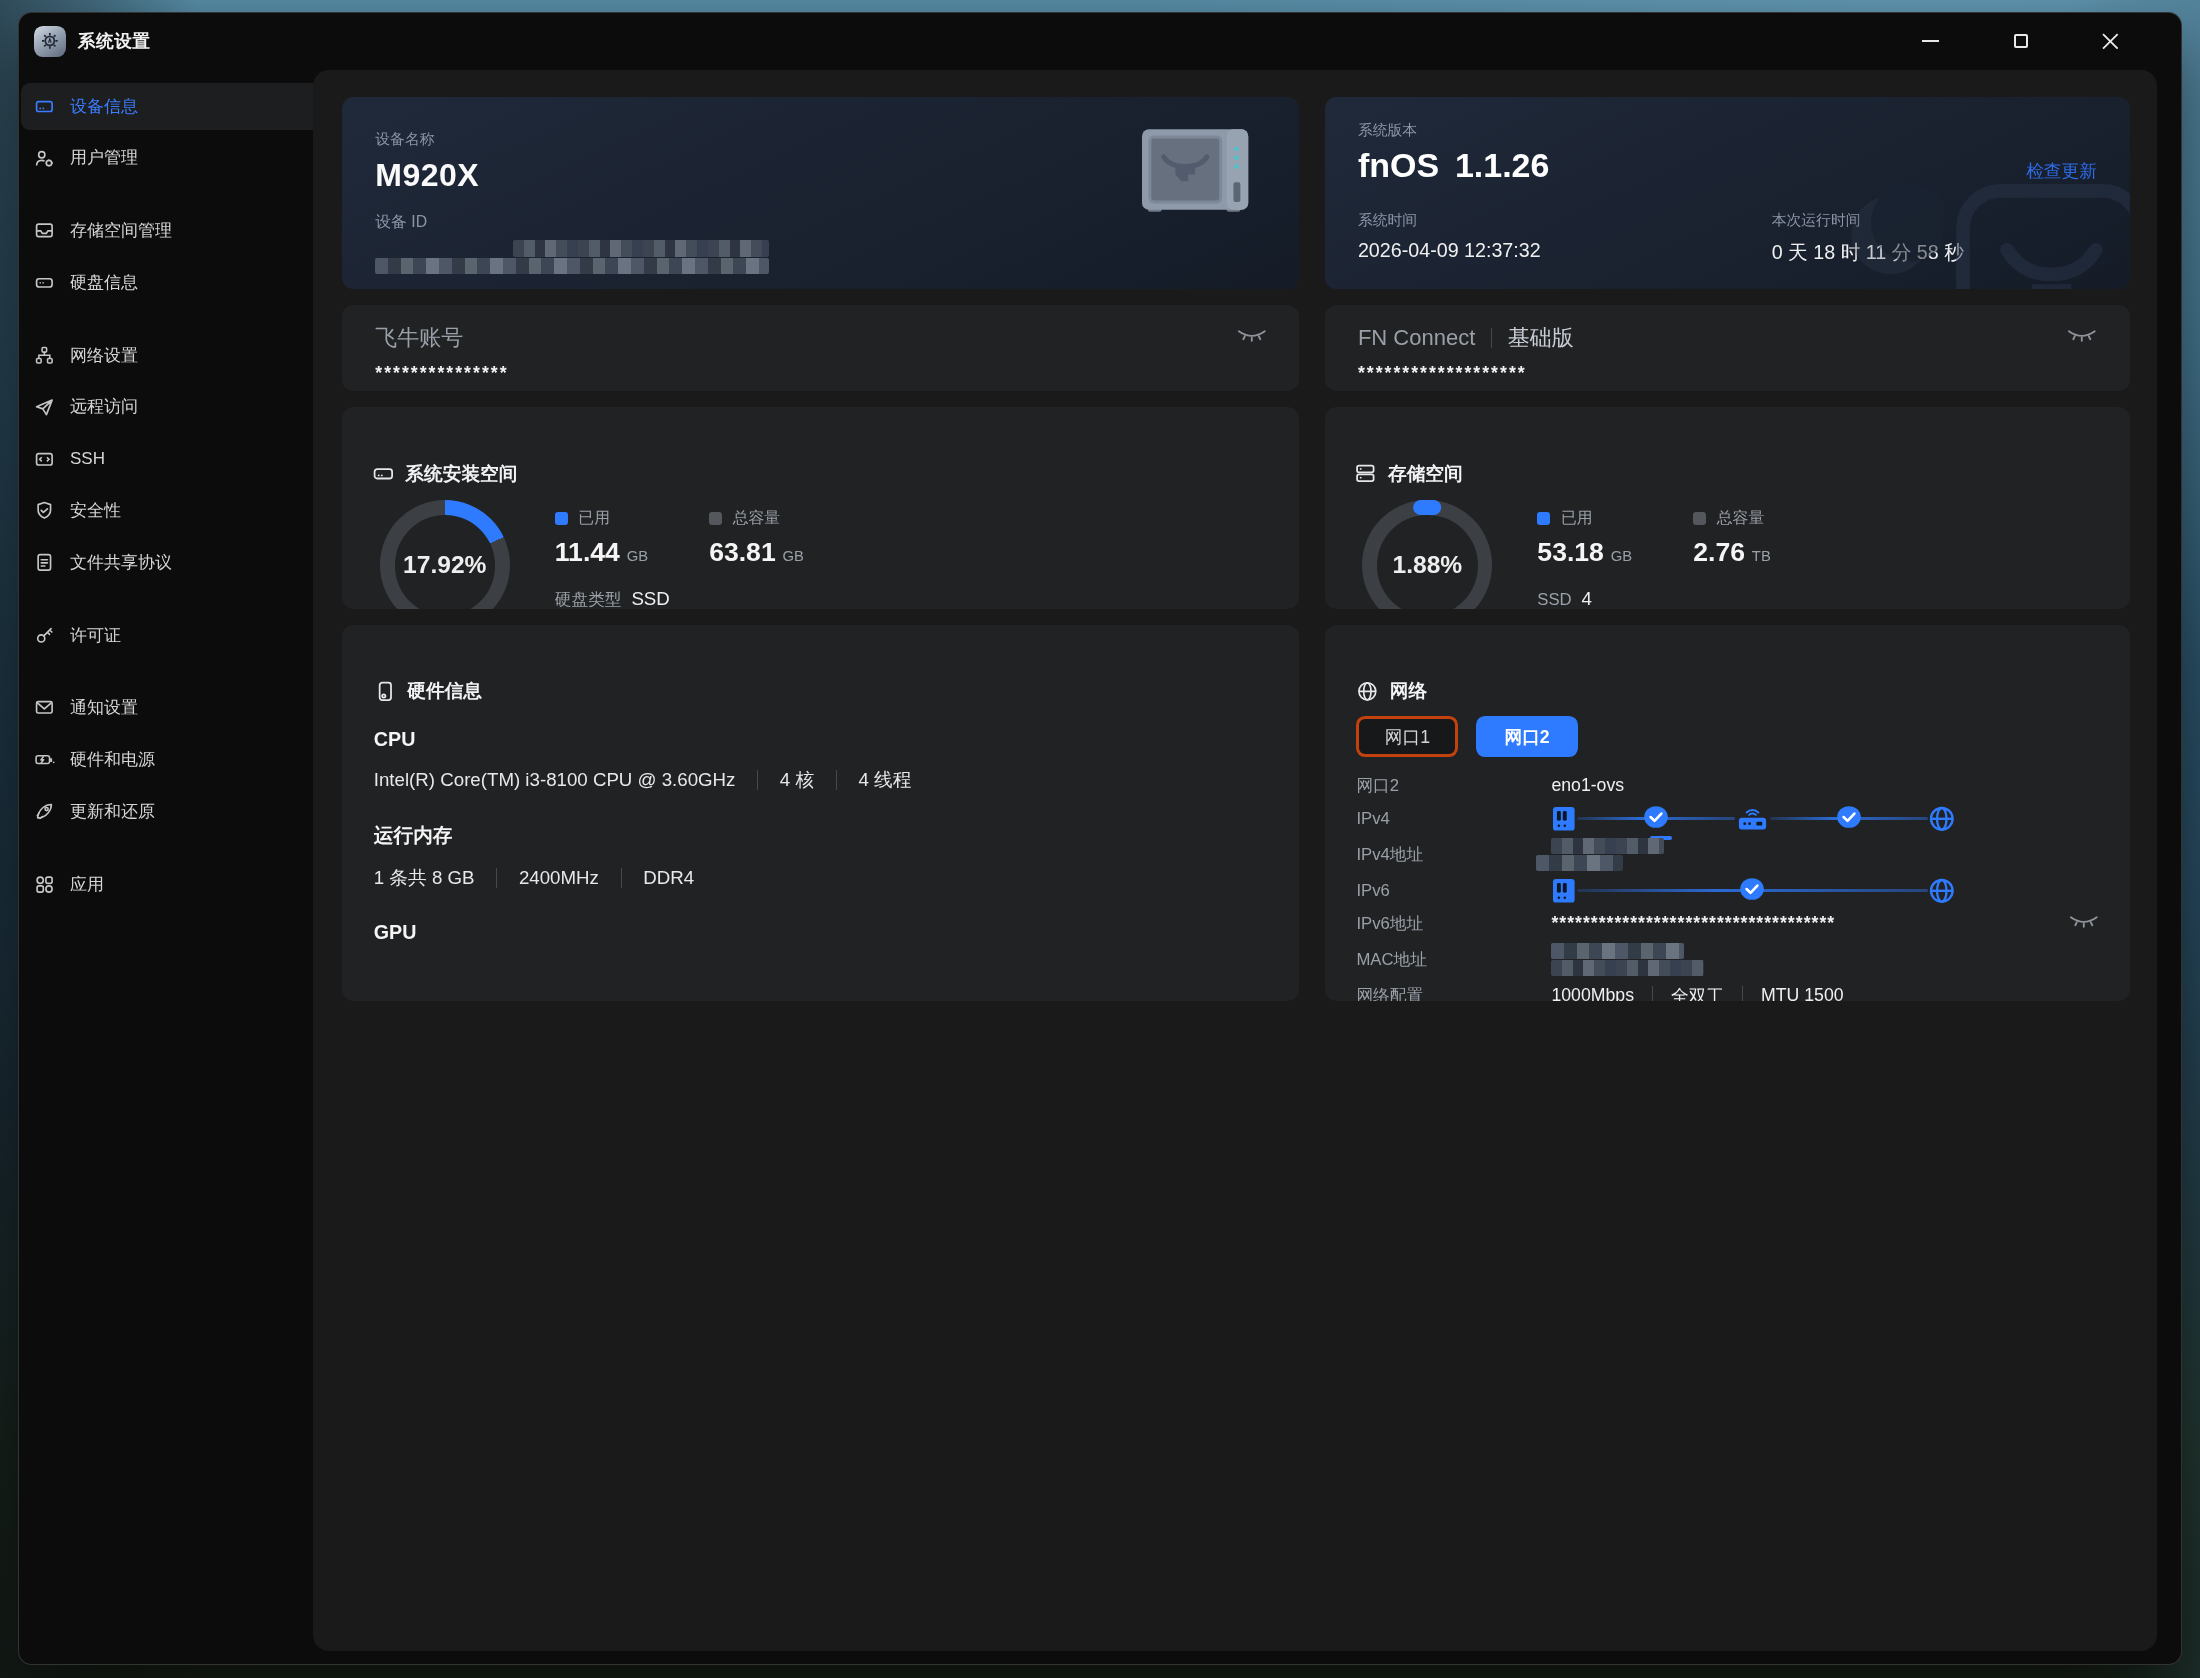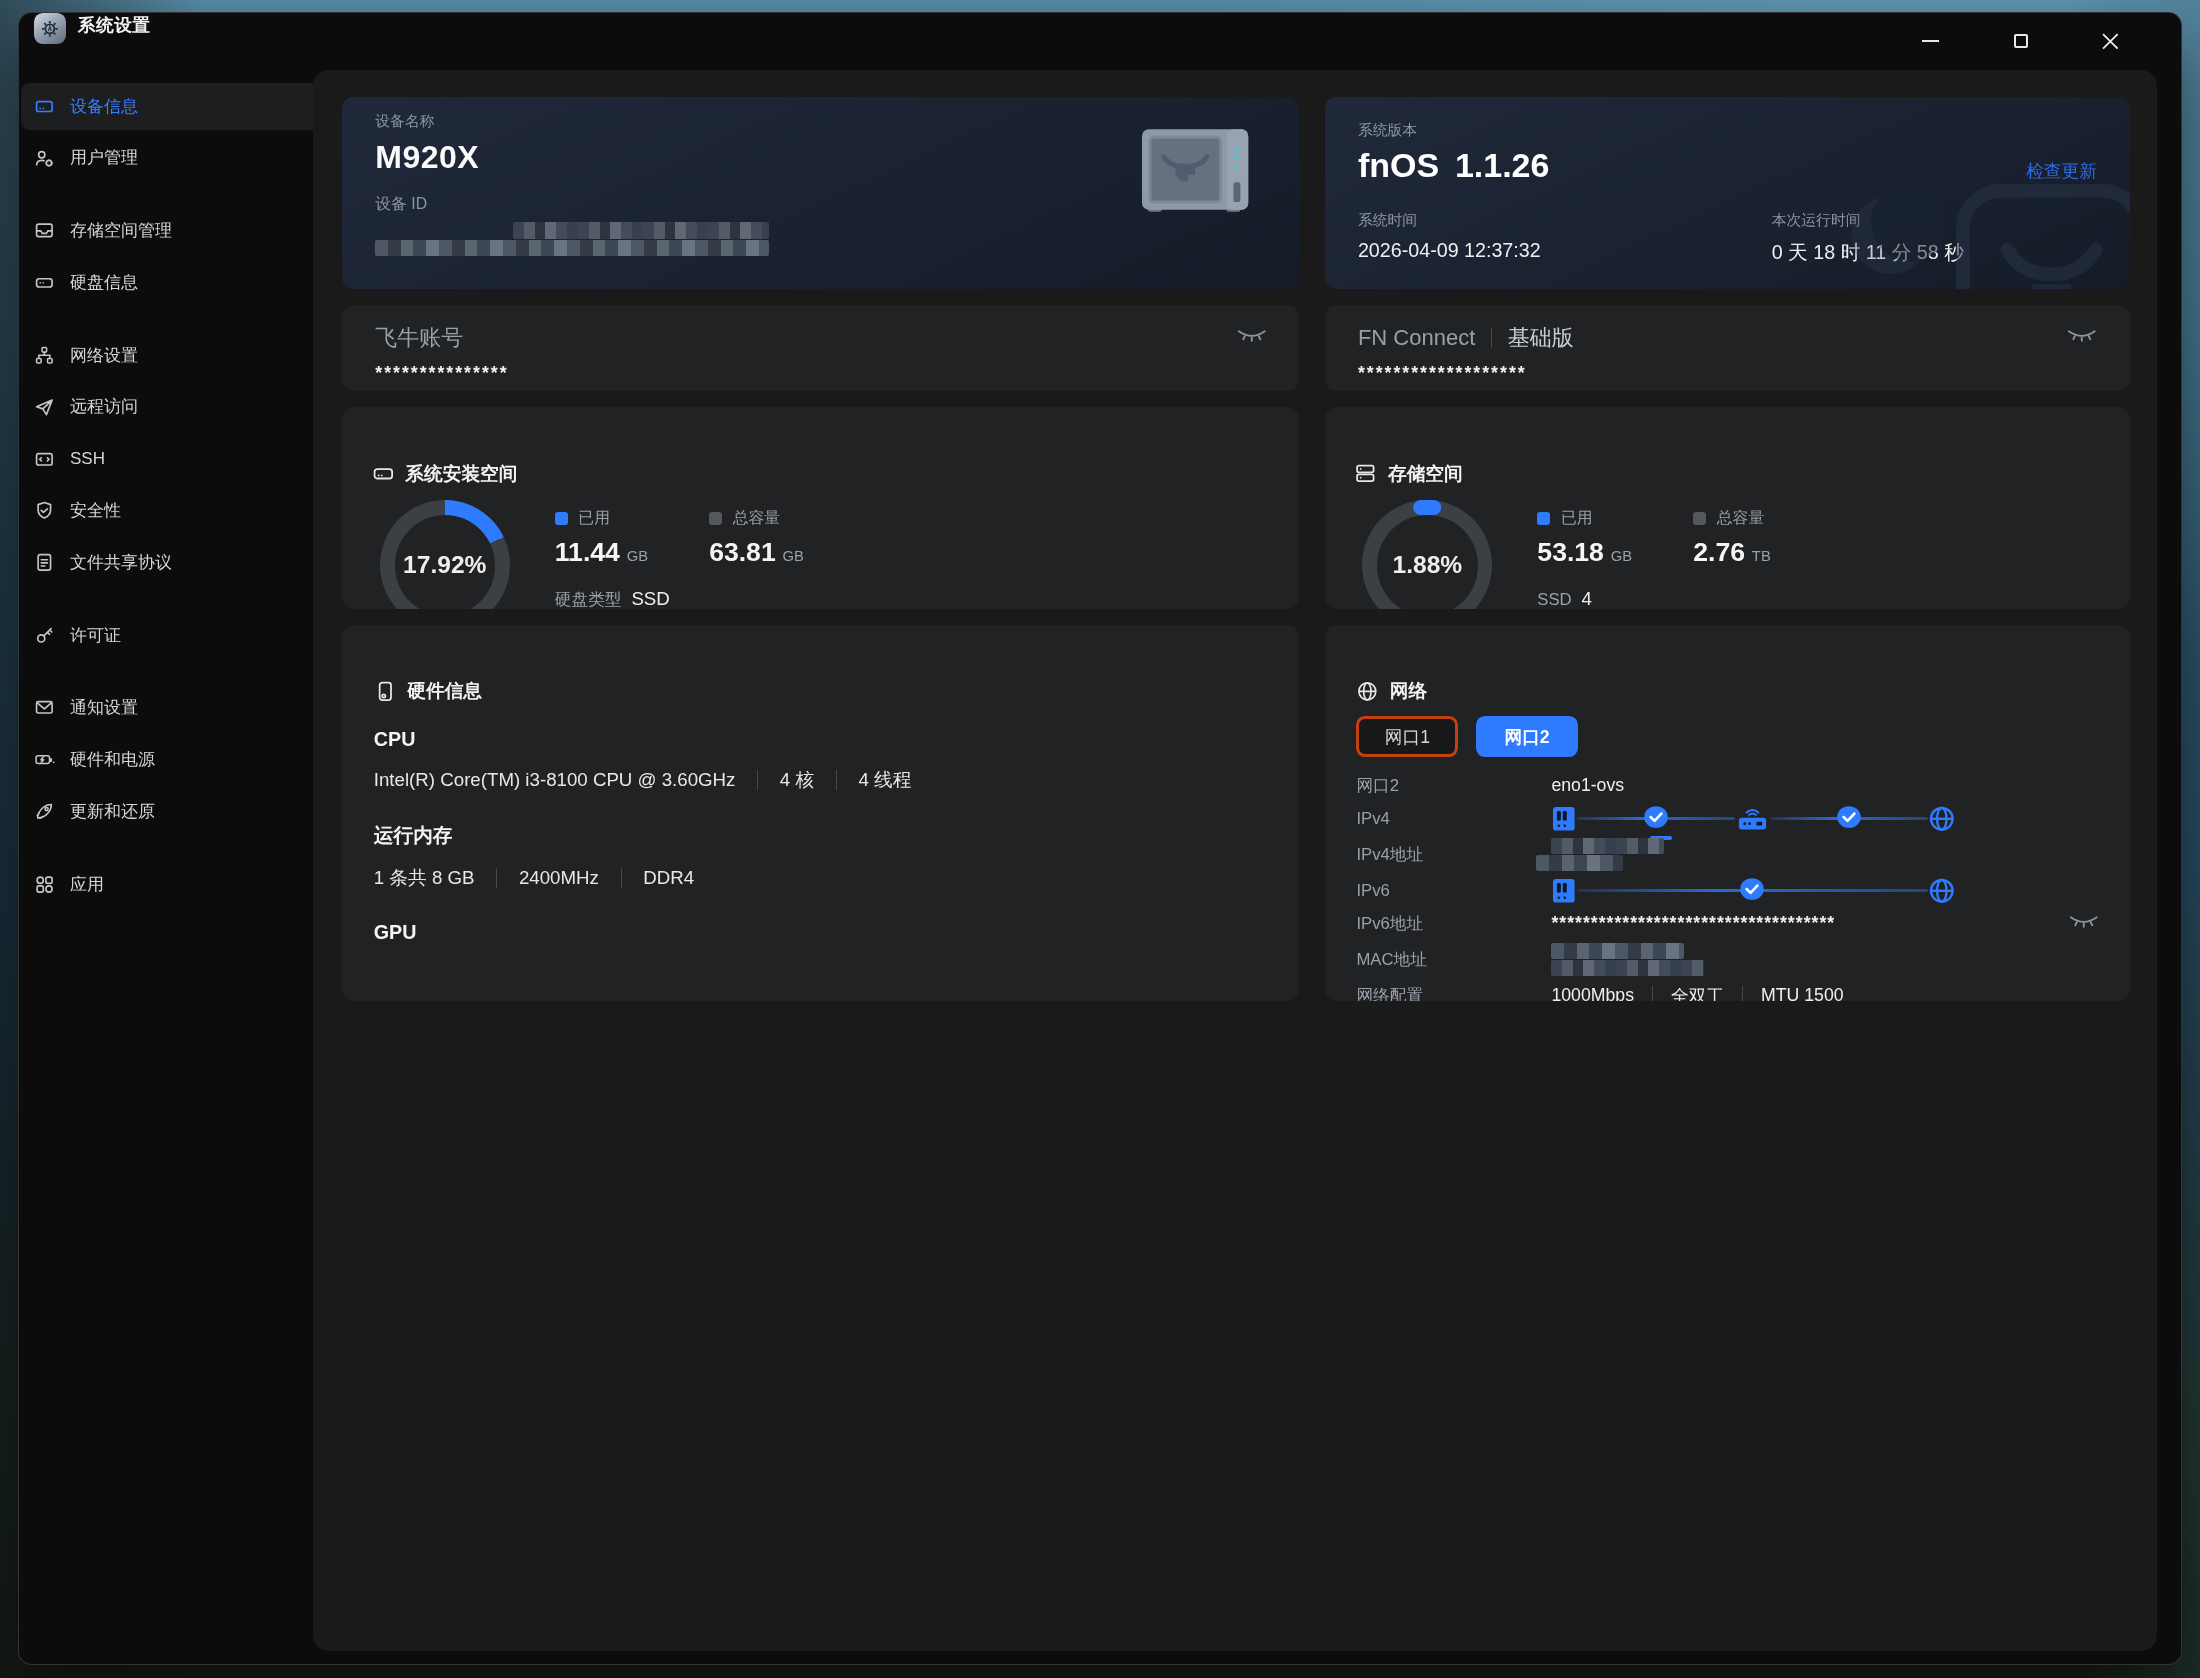--- a/index.html
+++ b/index.html
@@ -11,21 +11,21 @@
       linear-gradient(90deg, rgba(15,20,24,.55) 0%, transparent 9%, transparent 94%, rgba(40,70,85,.35) 100%),
       linear-gradient(180deg,#5b92ad 0%,#447e9b 20%,#31617d 38%,#2a516b 54%,#253f48 70%,#223322 86%,#1a2517 100%);
     position:relative;
   }
   .window {
     position:absolute; left:17.7px; top:11.8px; width:2164px; height:1653px;
     background:#0c0c0d; border-radius:13.8px; border:1px solid rgba(255,255,255,.16);
     box-shadow:0 29.6px 79px rgba(0,0,0,.6); overflow:hidden;
   }
   
-  .titlebar { position:absolute; left:0; top:0; right:9px; height:57px; display:flex; padding:0 13.8px; }
+  .titlebar { position:absolute; left:0; top:0; right:9px; height:57px; display:flex; align-items:center; padding:0 13.8px; }
   .app-icon {
     width:31.5px; height:31.5px; border-radius:8.9px; margin-left:2px;
     background:linear-gradient(145deg,#d3dae3 0%,#98a4b4 45%,#5d6a7c 100%);
     display:flex; align-items:center; justify-content:center;
   }
   .app-title { color:#f2f2f2; font-size:17.7px; font-weight:bold; margin-left:11.8px; letter-spacing:0.5px; }
   .win-controls { margin-left:auto; display:flex; align-items:center; gap:51px; padding-right:27.6px; }
   .win-btn { width:39px; height:39px; display:flex; align-items:center; justify-content:center; cursor:pointer; color:#e9e9e9; }
   .glyph-min { width:16.7px; height:0; border-top:2px solid currentColor; display:block; }
   .glyph-max { width:13.8px; height:13.8px; border:2px solid currentColor; border-radius:2px; display:block; }
@@ -43,21 +43,21 @@
   .panel {
     position:absolute; left:294px; top:57px; right:23.6px; bottom:12.8px;
     background:#1a1a1b; border-radius:15.8px; padding:27.6px 29.6px;
   }
   .grid { display:grid; grid-template-columns:957px 805px; grid-template-rows:192px 86px 202px 376px; gap:15.8px 25.6px; }
   .card { background:#212224; border-radius:11.8px; position:relative; overflow:hidden; }
   .card.navy { background:linear-gradient(155deg,#20293a 0%,#1a2230 55%,#151c28 100%); }
   .lbl { color:#8b95a6; font-size:14.8px; }
   .lbl-g { color:#9aa0a8; font-size:22px; }
   
-  .device-card { padding:15px 33px; }
+  .device-card { padding:33px 33px; }
   .device-name { color:#fafafa; font-size:32px; font-weight:bold; margin-top:7.9px; letter-spacing:0.5px; }
   .device-id-label { margin-top:17.7px; font-size:15.8px; }
   .mosaic { margin-top:6.9px; }
   .mrow { height:16.7px; border-radius:2px;
     background-image:repeating-linear-gradient(90deg,#3b4450 0 10.8px,#515c68 10.8px 21.7px,#2e3540 21.7px 32.5px,#5f6874 32.5px 43px,#434c58 43px 54px,#364050 54px 65px); }
   .mrow.alt { background-image:repeating-linear-gradient(90deg,#4d5765 0 12.8px,#333b46 12.8px 25.6px,#5a646f 25.6px 38px,#3d4654 38px 51px,#6a7380 51px 64px); }
   .nas-illu { position:absolute; right:37px; top:29.6px; }
   
   .system-card { padding:23.6px 33px; display:flex; flex-direction:column; }
   .sys-title-row { display:flex; align-items:baseline; margin-top:5.9px; }

